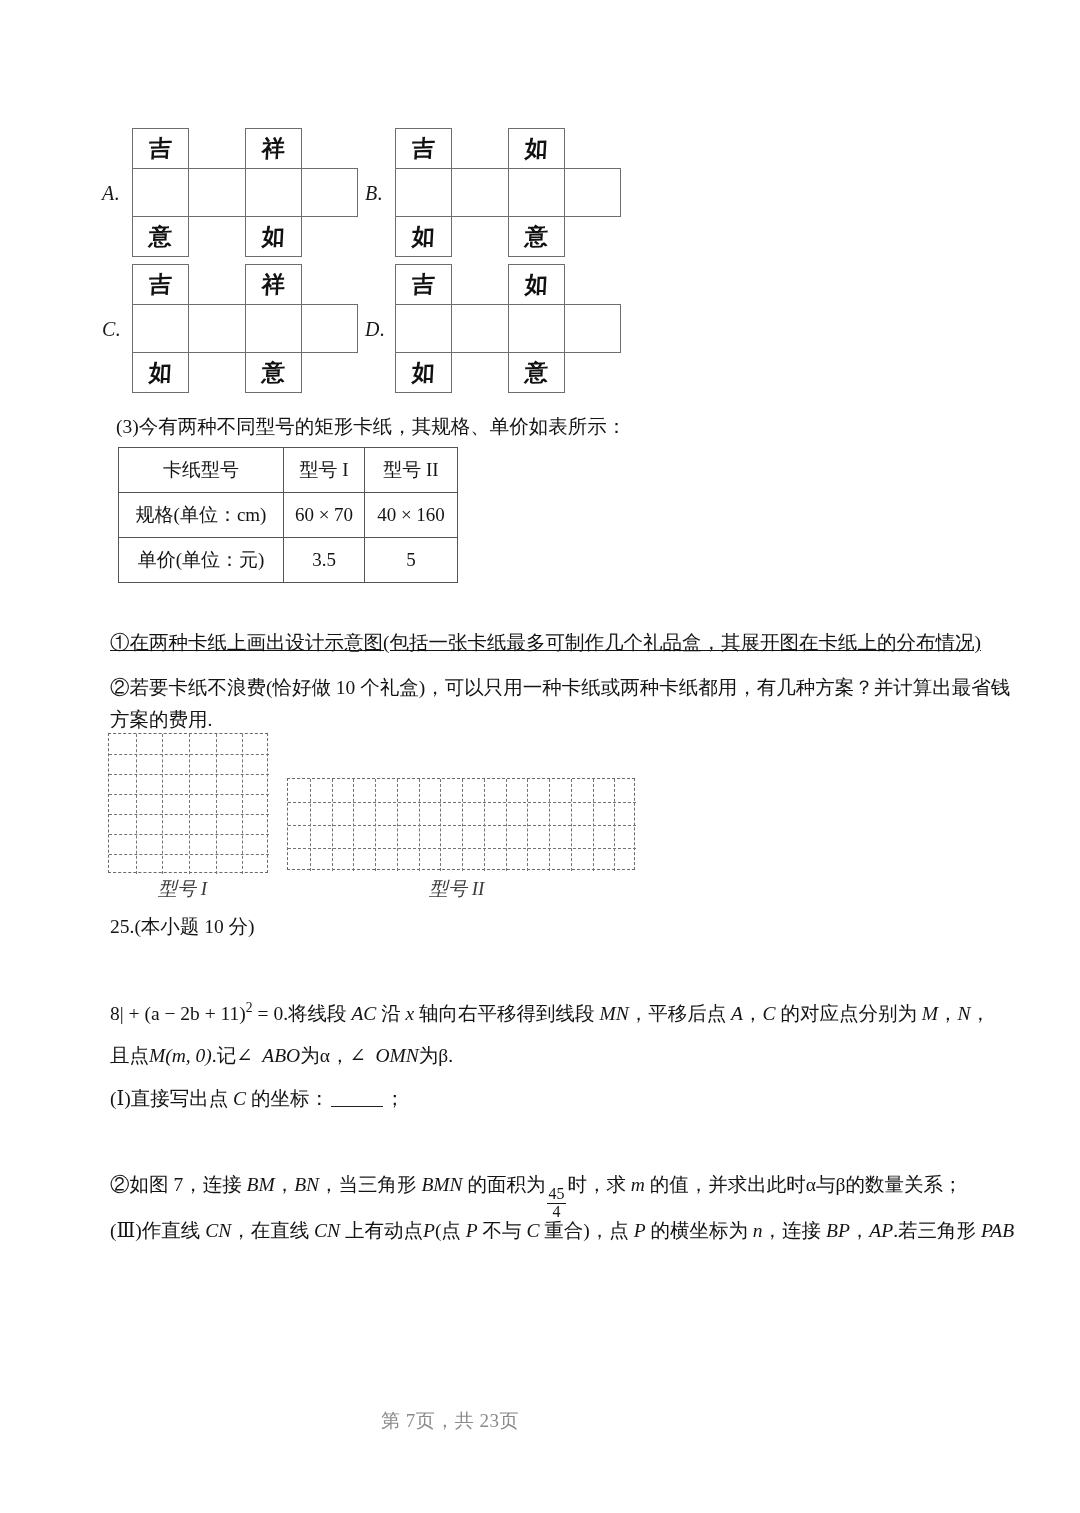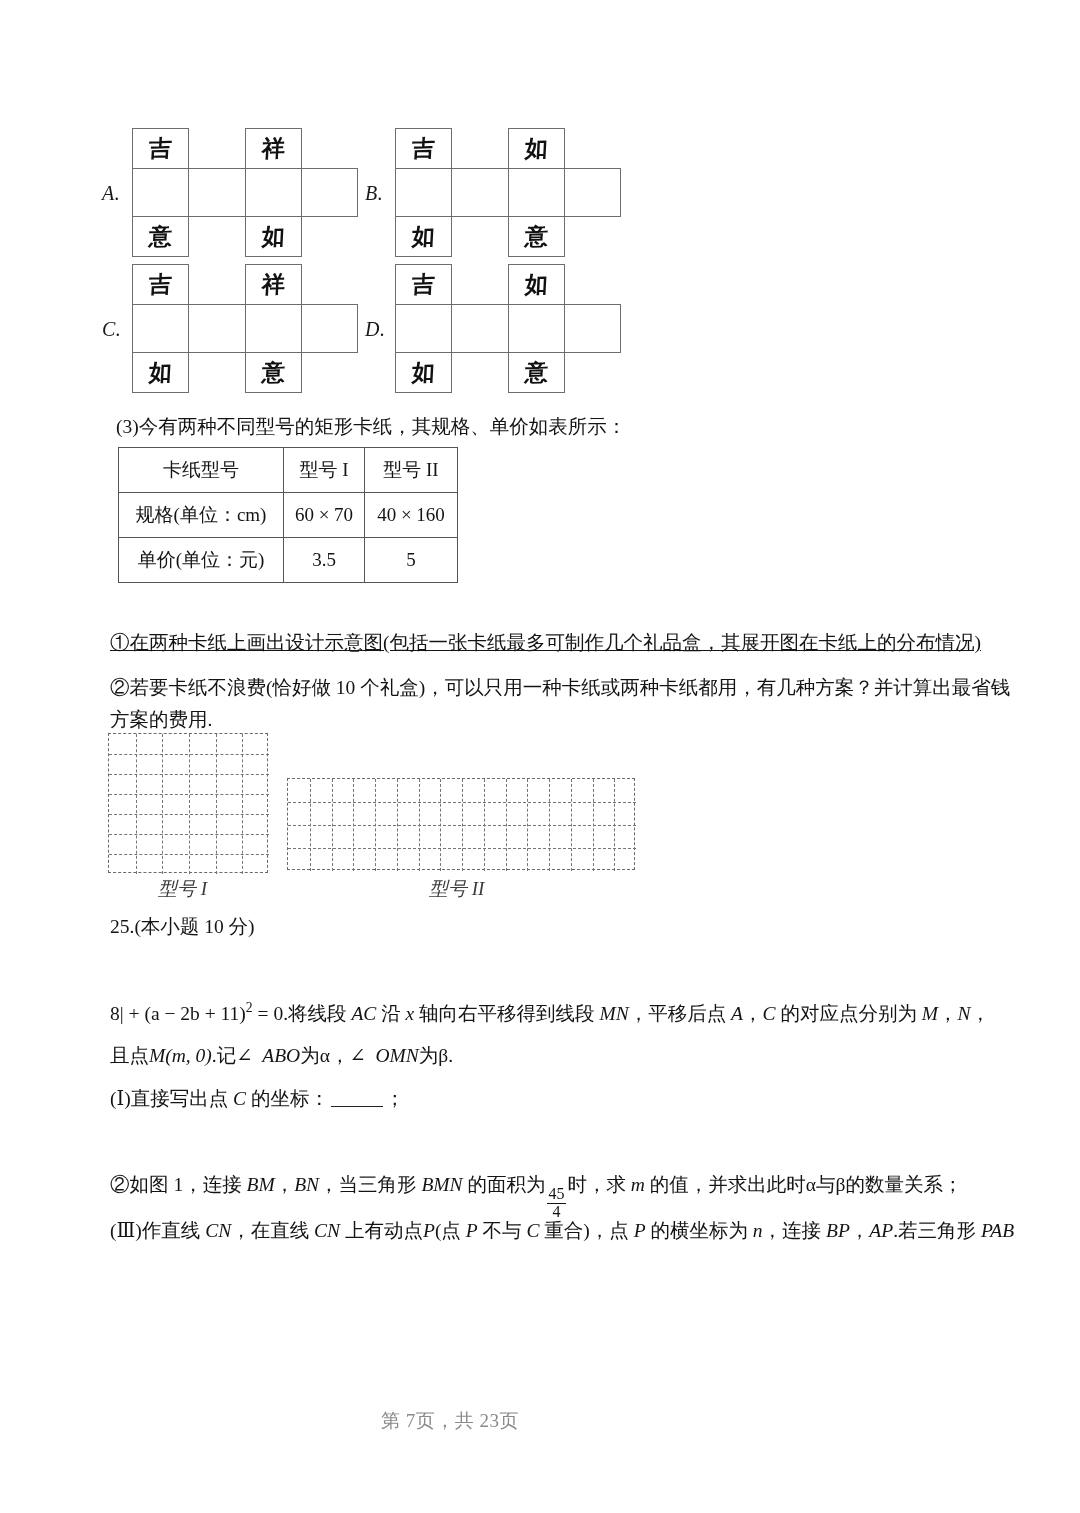--- a/index.html
+++ b/index.html
@@ -364,21 +364,21 @@
   <div class="txt" style="left:110px; top:1041px;">
     <span>且点</span><span class="it">M(m, 0)</span><span>.记∠</span>&nbsp;&nbsp;<span class="it">ABO</span><span>为α，∠</span>&nbsp;&nbsp;<span class="it">OMN</span><span>为β.</span>
   </div>
 
   <div class="txt" style="left:110px; top:1084px;">
     <span>(Ⅰ)直接写出点 </span><span class="it">C</span><span> 的坐标：</span><span class="blank-line"></span><span>；</span>
   </div>
 
 
   <div class="txt" style="left:110px; top:1170px;">
-    <span>②如图 1，连接 </span><span class="it">BM</span><span>，</span><span class="it">BN</span><span>，当三角形 </span><span class="it">BMN</span><span> 的面积为</span><span class="frac">
+    <span>②如图 7，连接 </span><span class="it">BM</span><span>，</span><span class="it">BN</span><span>，当三角形 </span><span class="it">BMN</span><span> 的面积为</span><span class="frac">
         <span class="nu">45</span>
         <span class="de">4</span>
       </span><span>时，求 </span><span class="it">m</span><span> 的值，并求出此时α与β的数量关系；</span>
   </div>
 
   <div class="txt" style="left:110px; top:1216px;">
     <span>(Ⅲ)作直线 </span><span class="it">CN</span><span>，在直线 </span><span class="it">CN</span><span> 上有动点</span><span class="it">P</span><span>(点 </span><span class="it">P</span><span> 不与 </span><span class="it">C</span><span> 重合)，点 </span><span class="it">P</span><span> 的横坐标为 </span><span class="it">n</span><span>，连接 </span><span class="it">BP</span><span>，</span><span class="it">AP</span><span>.若三角形 </span><span class="it">PAB</span>
   </div>
 
   <div class="footer">第 7页，共 23页</div>

